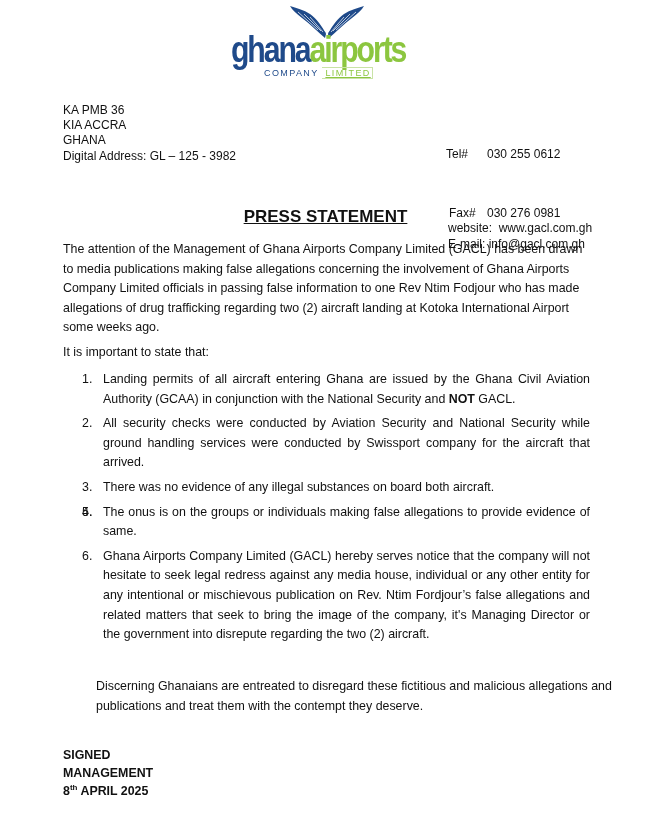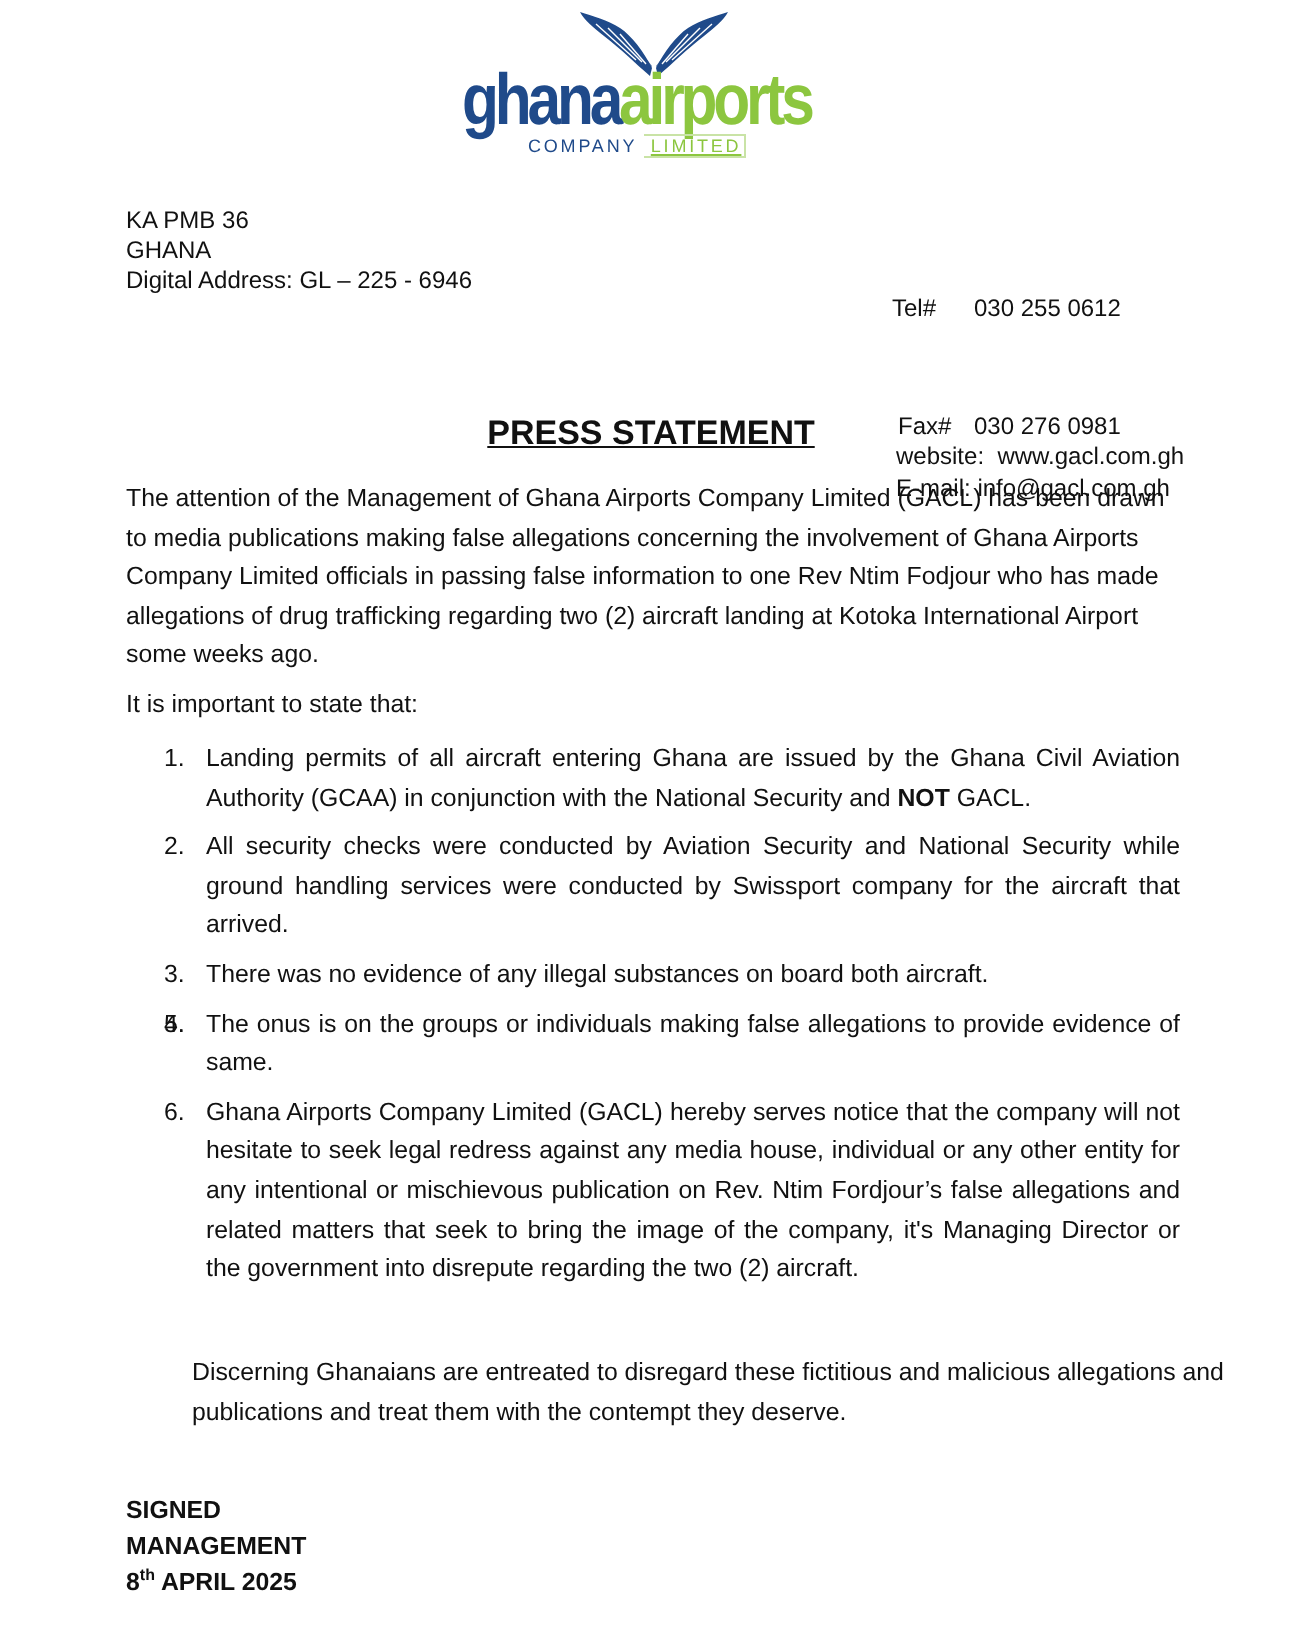--- a/index.html
+++ b/index.html
@@ -73,22 +73,23 @@
     <span class="ghana">ghana</span><span class="airports">airports</span>
   </div>
   <div class="sub">
     <span class="company">COMPANY</span>
     <span class="limited">LIMITED</span>
   </div>
 </div>
 
 <div class="addr-left">
   <div>KA PMB 36</div>
+  <div>KIA ACCRA</div>
   <div>GHANA</div>
-  <div>Digital Address: GL – 225 - 6946</div>
+  <div>Digital Address: GL – 125 - 3982</div>
 </div>
 
 <div class="addr-right">
   <div class="row r0">
     <span class="lbl">Tel#</span><span>030 255 0612</span>
   </div>
   <div class="row r1">
     <span class="lbl">Fax#</span><span>030 276 0981</span>
   </div>
   <div class="row r3">

